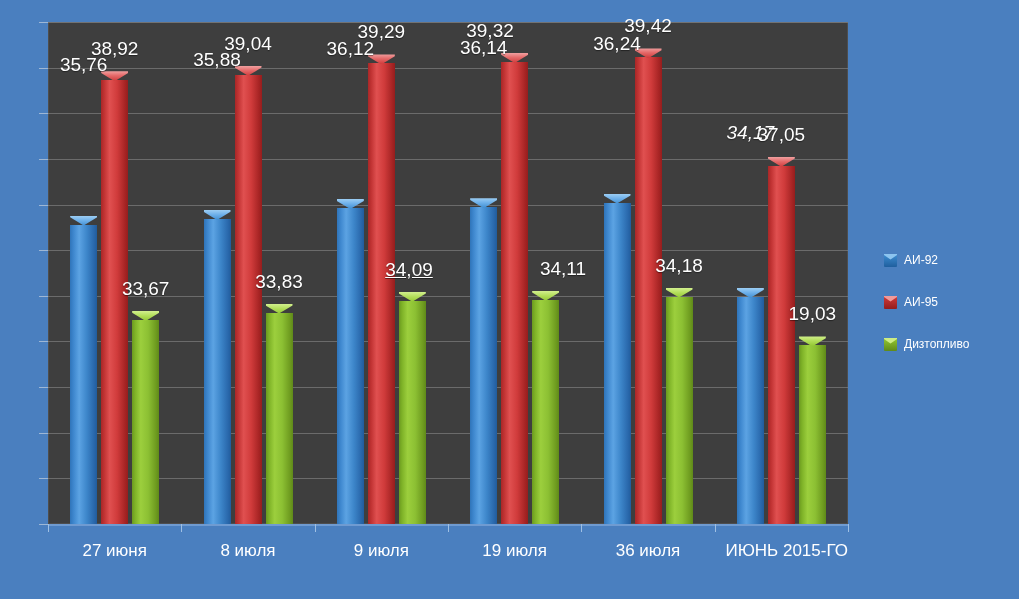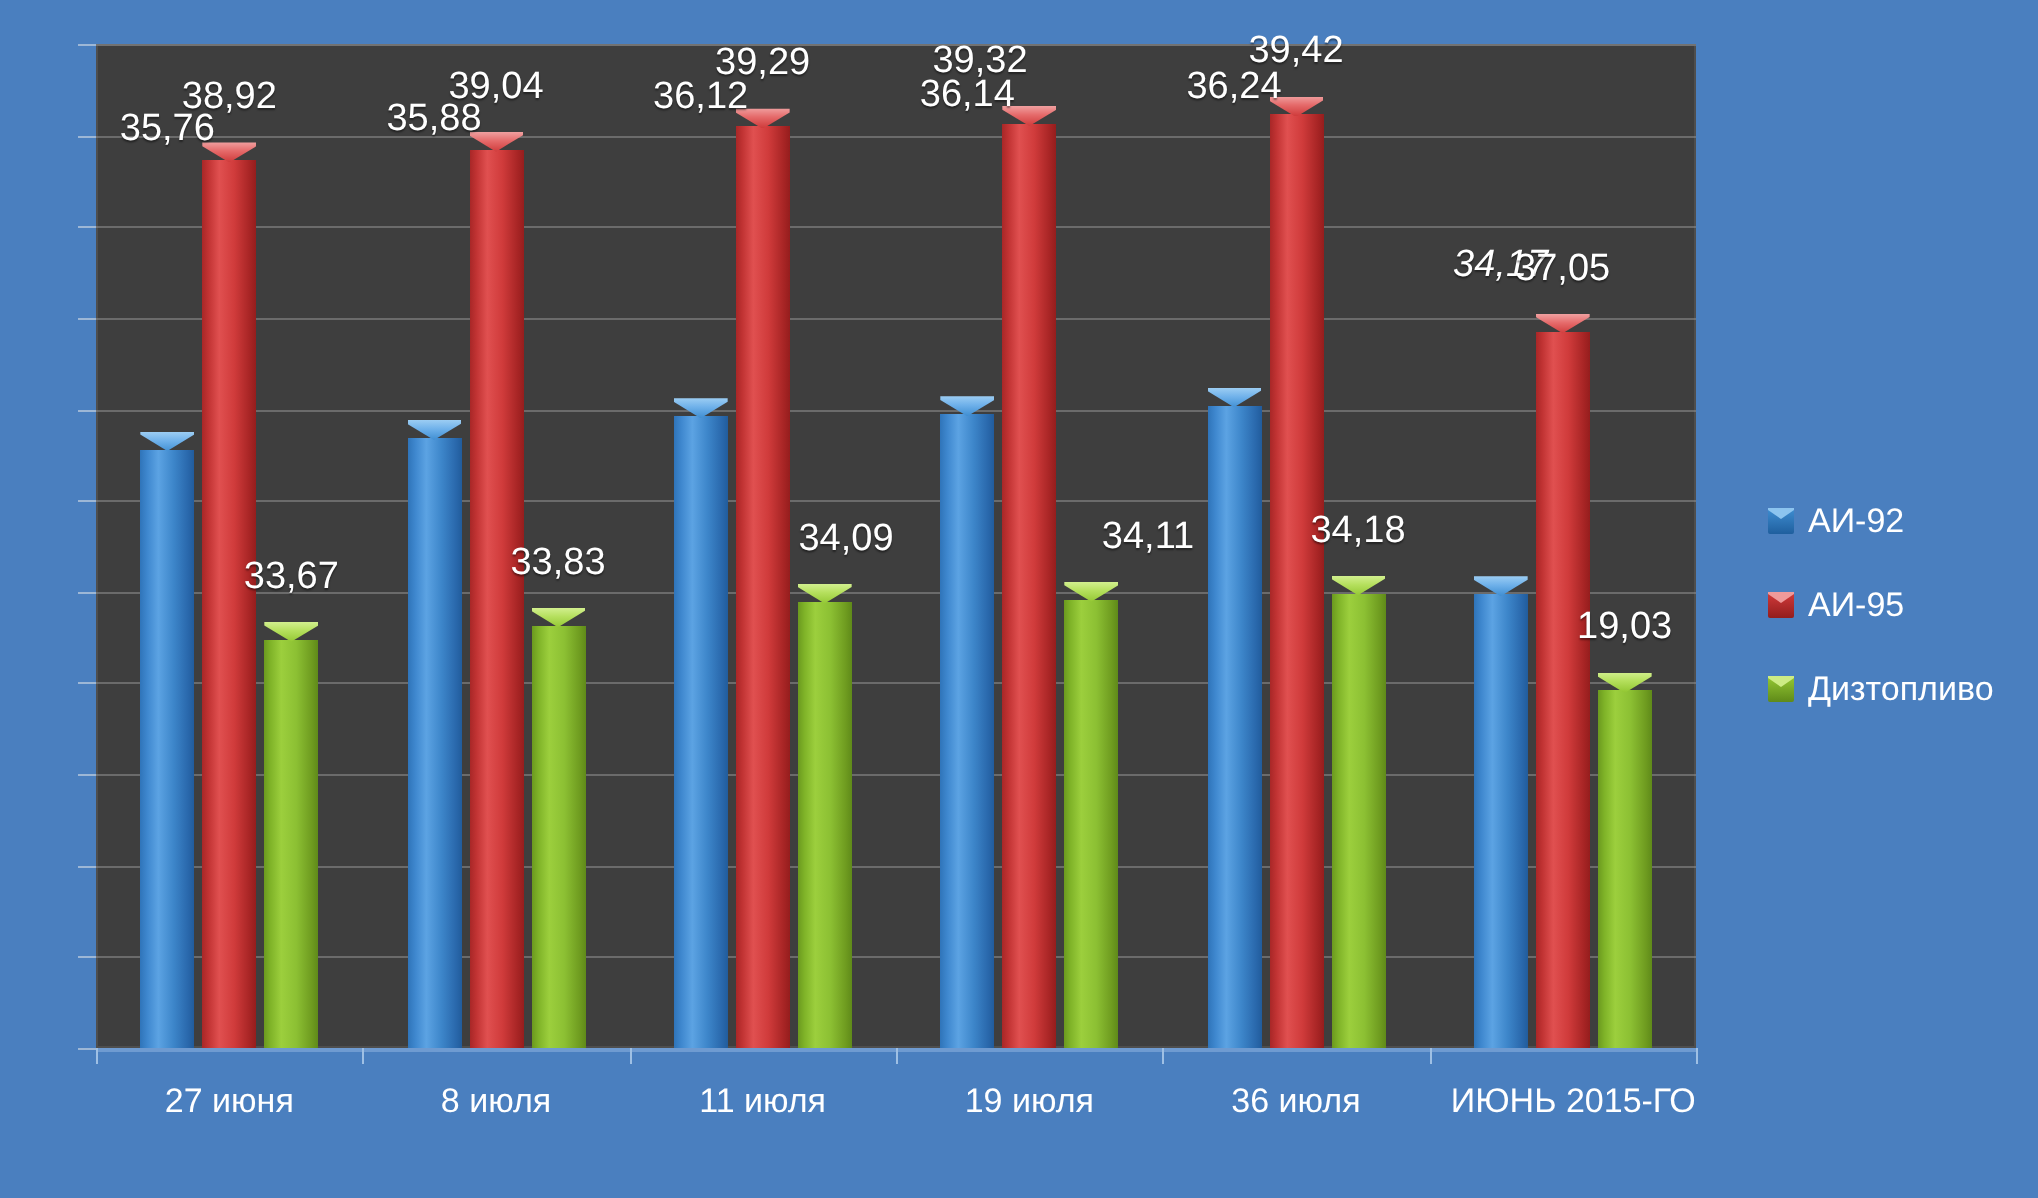--- a/index.html
+++ b/index.html
@@ -179,21 +179,21 @@
     clip-path: polygon(0 0, 100% 0, 100% 25%, 50% 100%, 0 25%);
   }
   .legend-swatch.s0 { background: linear-gradient(to bottom, #3f8ed2, #1f5f9e); }
   .legend-swatch.s0 .sw-cap { background: #8cc4ef; }
   .legend-swatch.s1 { background: linear-gradient(to bottom, #d23b3b, #931d1d); }
   .legend-swatch.s1 .sw-cap { background: #ef9a9a; }
   .legend-swatch.s2 { background: linear-gradient(to bottom, #95c934, #5f8a19); }
   .legend-swatch.s2 .sw-cap { background: #cdec85; }
   .legend-label {
     color: #ffffff;
-    font-size: 17px;
+    font-size: 12px;
     line-height: 19px;
     white-space: nowrap;
   }
 </style>
 </head>
 <body>
 
 <div id="chart-root">
 
   <div class="plot-area">
@@ -320,43 +320,43 @@
       <div class="ytick-mark" style="left: 39px; top: 22px;"></div>
     </div>
 
   <div class="xaxis-line"></div>
   <div id="xaxis">
       <div class="xtick-mark" style="left: 48px;"></div>
       <div class="xtick-label" style="left: 48px; width: 133.333px;">27 июня</div>
       <div class="xtick-mark" style="left: 181.333px;"></div>
       <div class="xtick-label" style="left: 181.333px; width: 133.333px;">8 июля</div>
       <div class="xtick-mark" style="left: 314.667px;"></div>
-      <div class="xtick-label" style="left: 314.667px; width: 133.333px;">11 июля</div>
+      <div class="xtick-label" style="left: 314.667px; width: 133.333px;">9 июля</div>
       <div class="xtick-mark" style="left: 448px;"></div>
       <div class="xtick-label" style="left: 448px; width: 133.333px;">19 июля</div>
       <div class="xtick-mark" style="left: 581.333px;"></div>
       <div class="xtick-label" style="left: 581.333px; width: 133.333px;">36 июля</div>
       <div class="xtick-mark" style="left: 714.667px;"></div>
       <div class="xtick-label" style="left: 720px; width: 133.333px;">ИЮНЬ 2015-ГО</div>
       <div class="xtick-mark" style="left: 848px;"></div>
     </div>
 
   <div id="datalabels">
       <div class="data-label" style="top: 55.4982px; left: 33.6667px; width: 100px;">35,76</div>
       <div class="data-label" style="top: 39.2873px; left: 64.6667px; width: 100px;">38,92</div>
       <div class="data-label" style="top: 278.878px; left: 95.6667px; width: 100px;">33,67</div>
       <div class="data-label" style="top: 50.0218px; left: 167px; width: 100px;">35,88</div>
       <div class="data-label" style="top: 33.8109px; left: 198px; width: 100px;">39,04</div>
       <div class="data-label" style="top: 271.576px; left: 229px; width: 100px;">33,83</div>
       <div class="data-label" style="top: 39.0691px; left: 300.333px; width: 100px;">36,12</div>
       <div class="data-label" style="top: 22.4018px; left: 331.333px; width: 100px;">39,29</div>
-      <div class="data-label" style="top: 259.711px; left: 373px; width: 100px;">34,09</div>
+      <div class="data-label" style="top: 259.711px; left: 359px; width: 100px; text-decoration: underline;">34,09</div>
       <div class="data-label" style="top: 38.1564px; left: 433.667px; width: 100px;">36,14</div>
       <div class="data-label" style="top: 21.0327px; left: 440px; width: 100px;">39,32</div>
-      <div class="data-label" style="top: 258.798px; left: 524px; width: 100px;">34,11</div>
+      <div class="data-label" style="top: 258.798px; left: 513px; width: 100px;">34,11</div>
       <div class="data-label" style="top: 33.5927px; left: 567px; width: 100px;">36,24</div>
       <div class="data-label" style="top: 16.4691px; left: 598px; width: 100px;">39,42</div>
       <div class="data-label" style="top: 255.604px; left: 629px; width: 100px;">34,18</div>
       <div class="data-label" style="top: 123px; left: 700.333px; width: 100px; font-style: italic;">34,17</div>
       <div class="data-label" style="top: 124.627px; left: 731.333px; width: 100px;">37,05</div>
       <div class="data-label" style="top: 304.435px; left: 762.333px; width: 100px;">19,03</div>
     </div>
 
   <div class="legend">
     <div class="legend-row" style="top:0px;">

